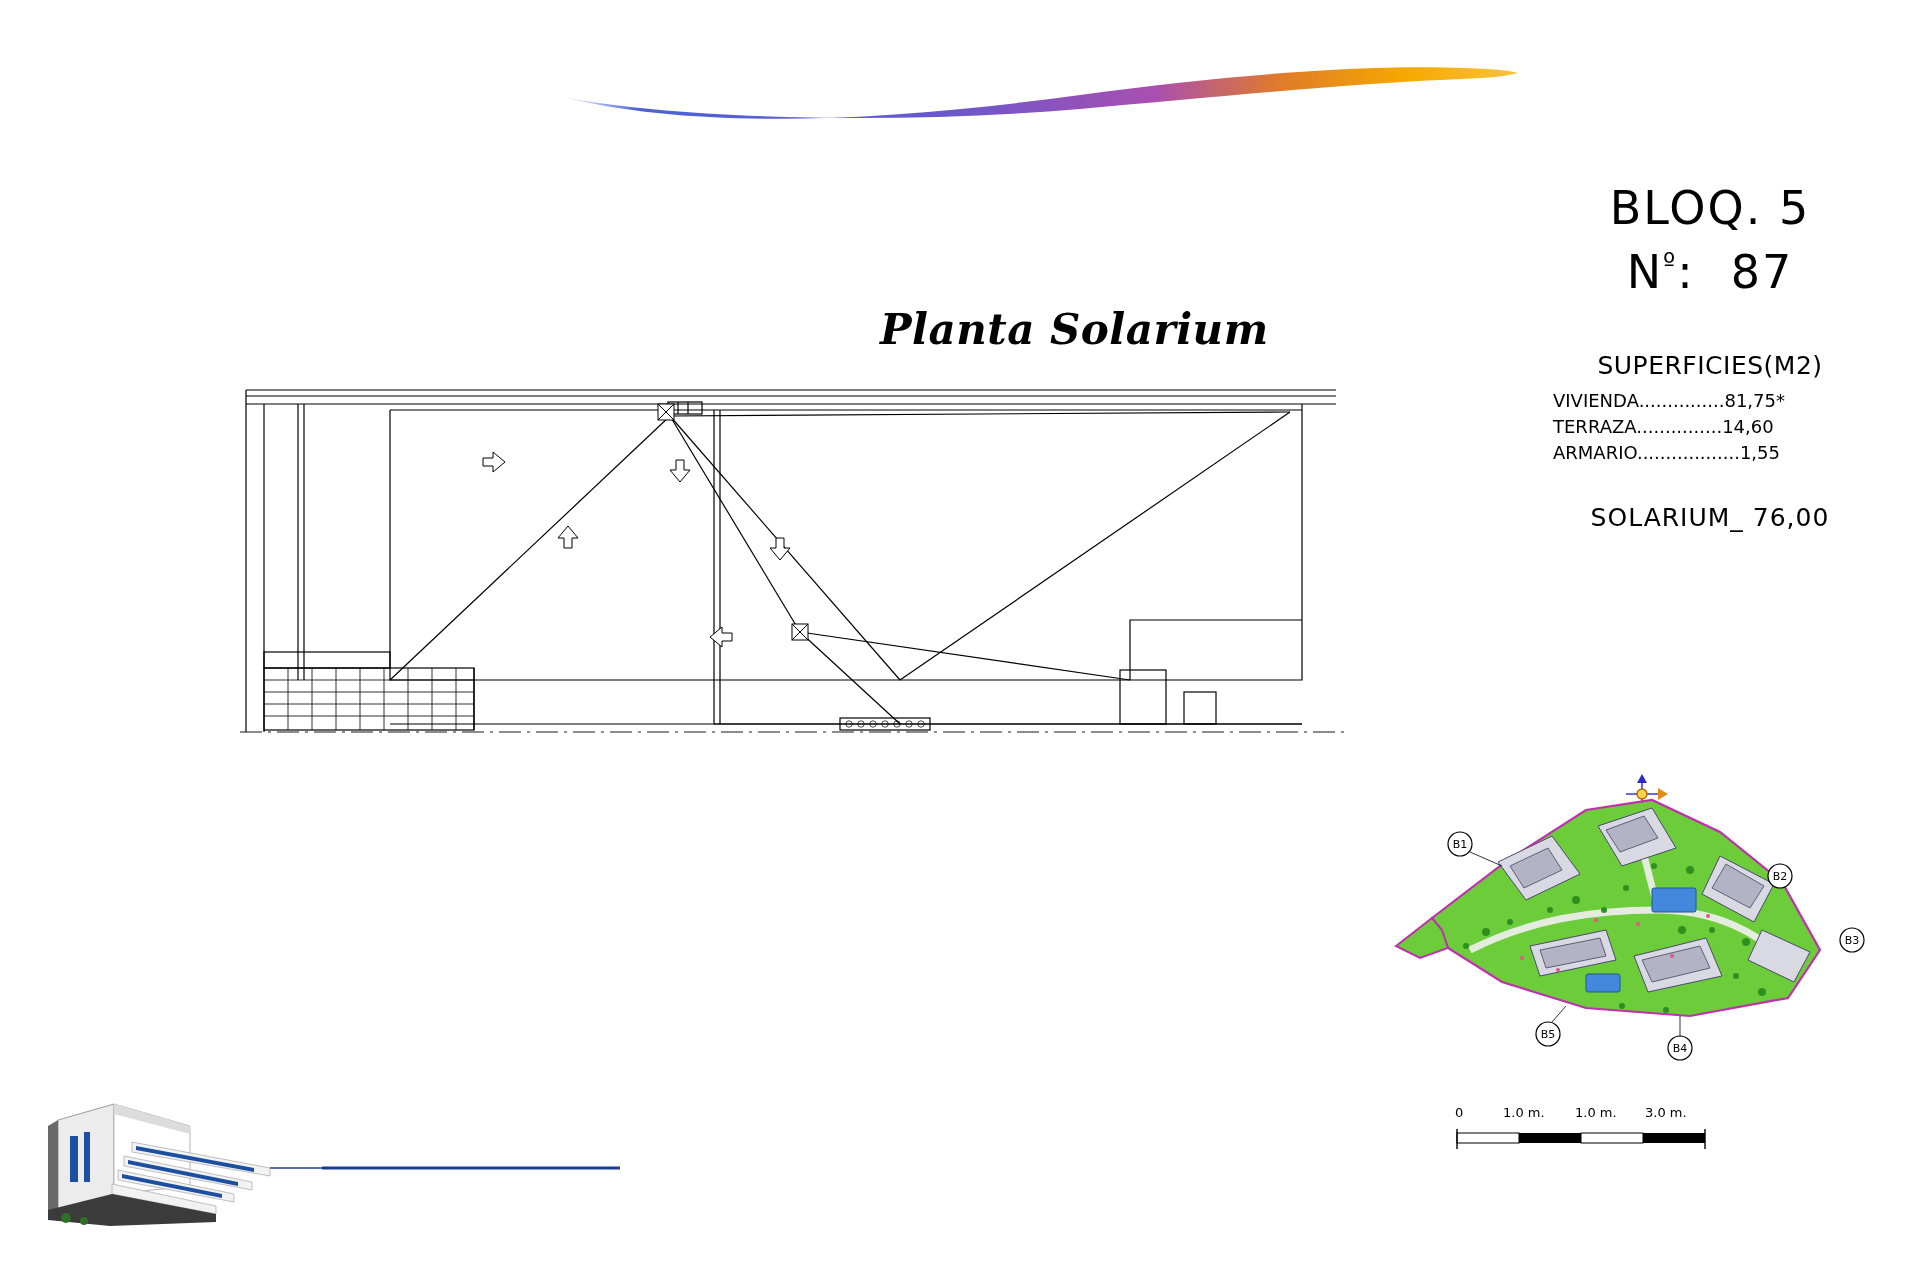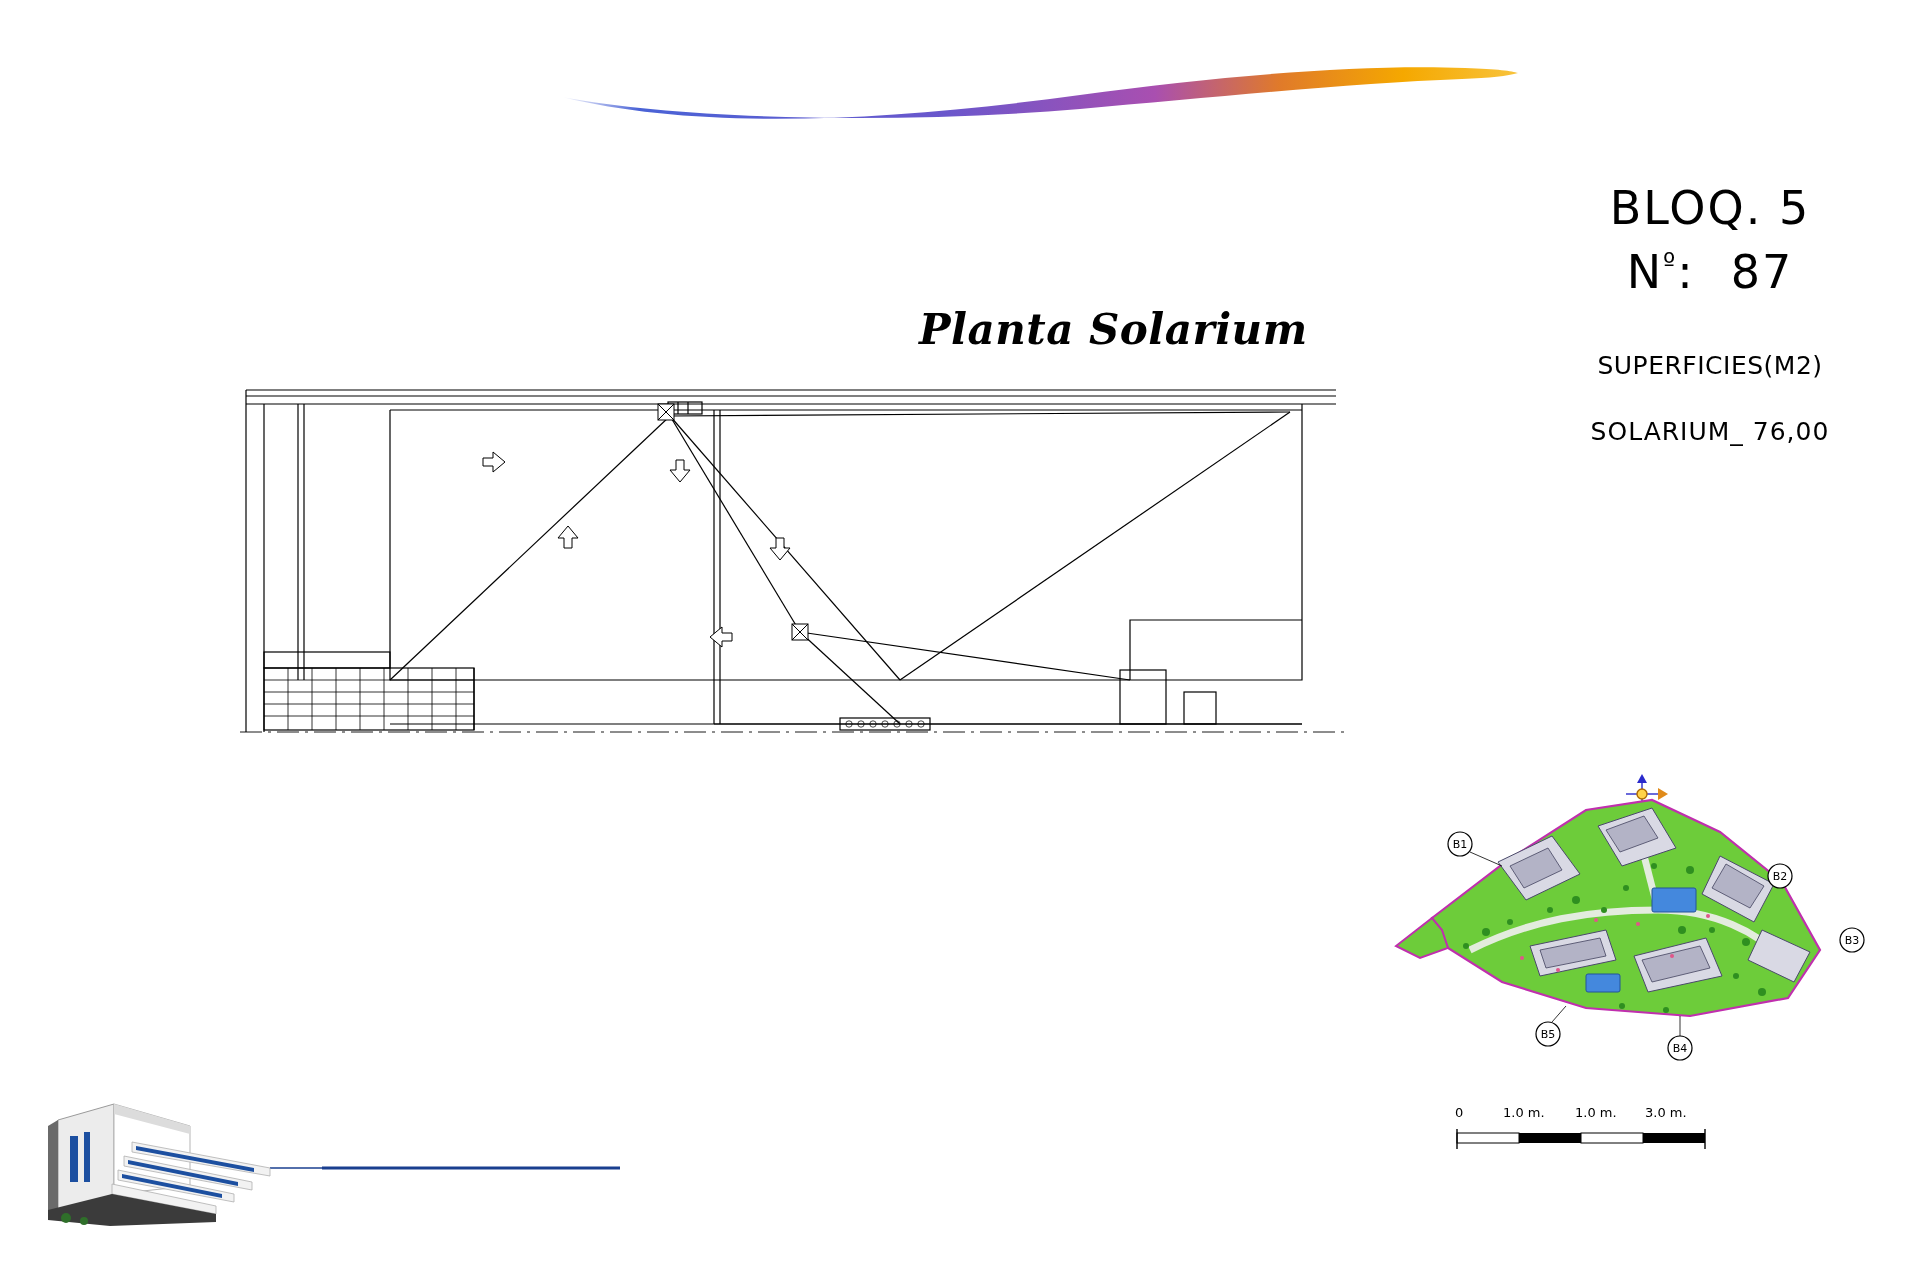--- a/index.html
+++ b/index.html
@@ -34,21 +34,20 @@
     position: absolute;
     left: 880px;
     top: 305px;
     font-family: "DejaVu Serif", serif;
     font-style: italic;
     font-weight: bold;
     font-size: 42px;
     letter-spacing: 0.5px;
     color: #000;
     white-space: nowrap;
-    margin-left: 39px;
   }
 
   
   .drawing {
     position: absolute;
     left: 240px;
     top: 380px;
     width: 1110px;
     height: 440px;
   }
@@ -265,20 +264,31 @@
   </svg>
 
   <div class="info-col">
     <div class="bloq">BLOQ. 5</div>
     <div class="numero">
       <span>N</span><span class="sup">º</span><span>:</span><span class="val">87</span>
     </div>
 
     <div class="surf-title">SUPERFICIES(M2)</div>
 
+    <div class="surf-list">
+      <div class="row">
+        <span>VIVIENDA</span><span>...............</span><span>81,75*</span>
+      </div>
+      <div class="row">
+        <span>TERRAZA</span><span>...............</span><span>14,60</span>
+      </div>
+      <div class="row">
+        <span>ARMARIO</span><span>..................</span><span>1,55</span>
+      </div>
+    </div>
 
     <div class="totals">
       <div>
         <span>SOLARIUM_</span>
         <span>76,00</span>
       </div>
     </div>
 
   </div>
 

